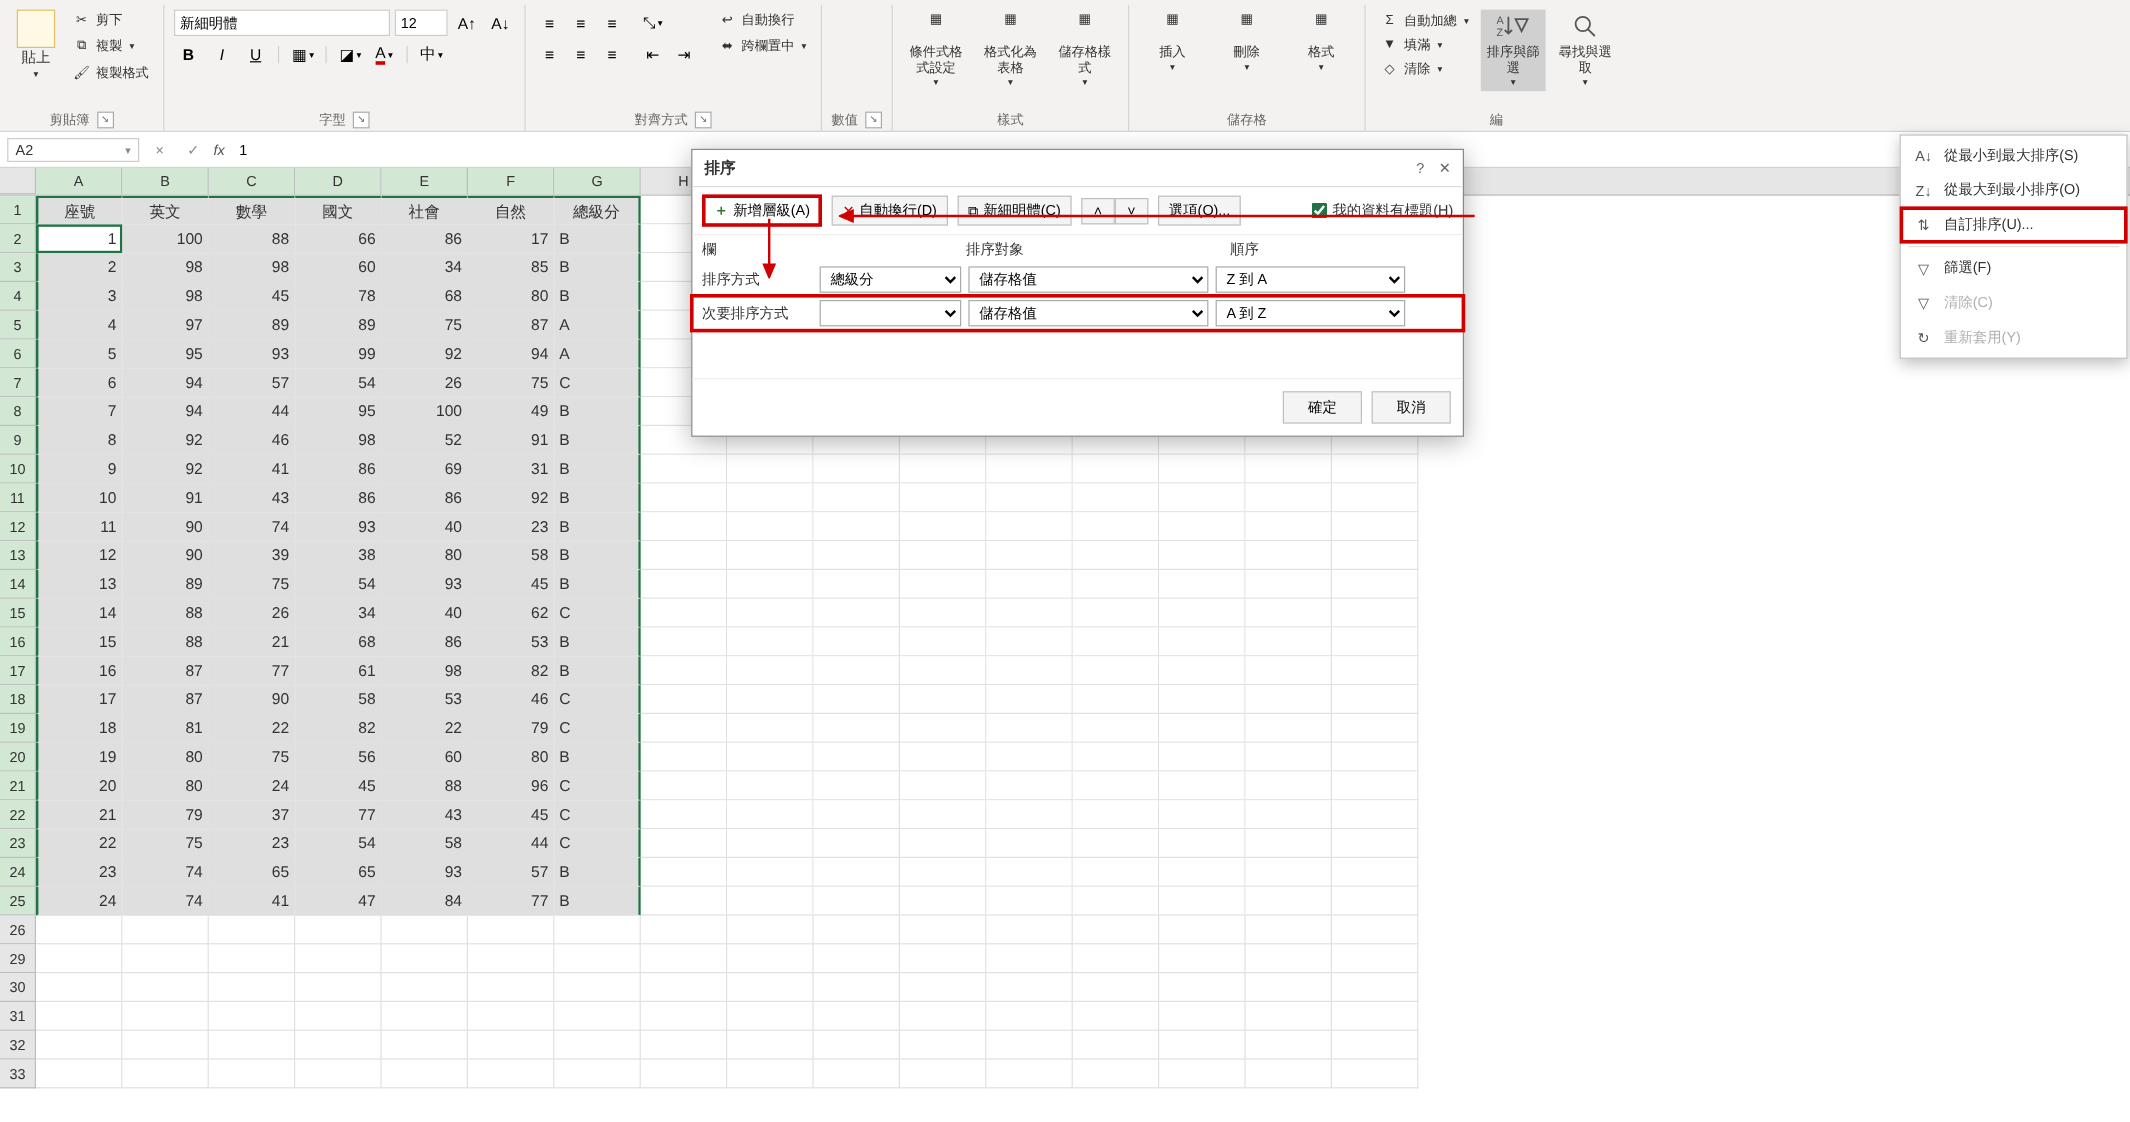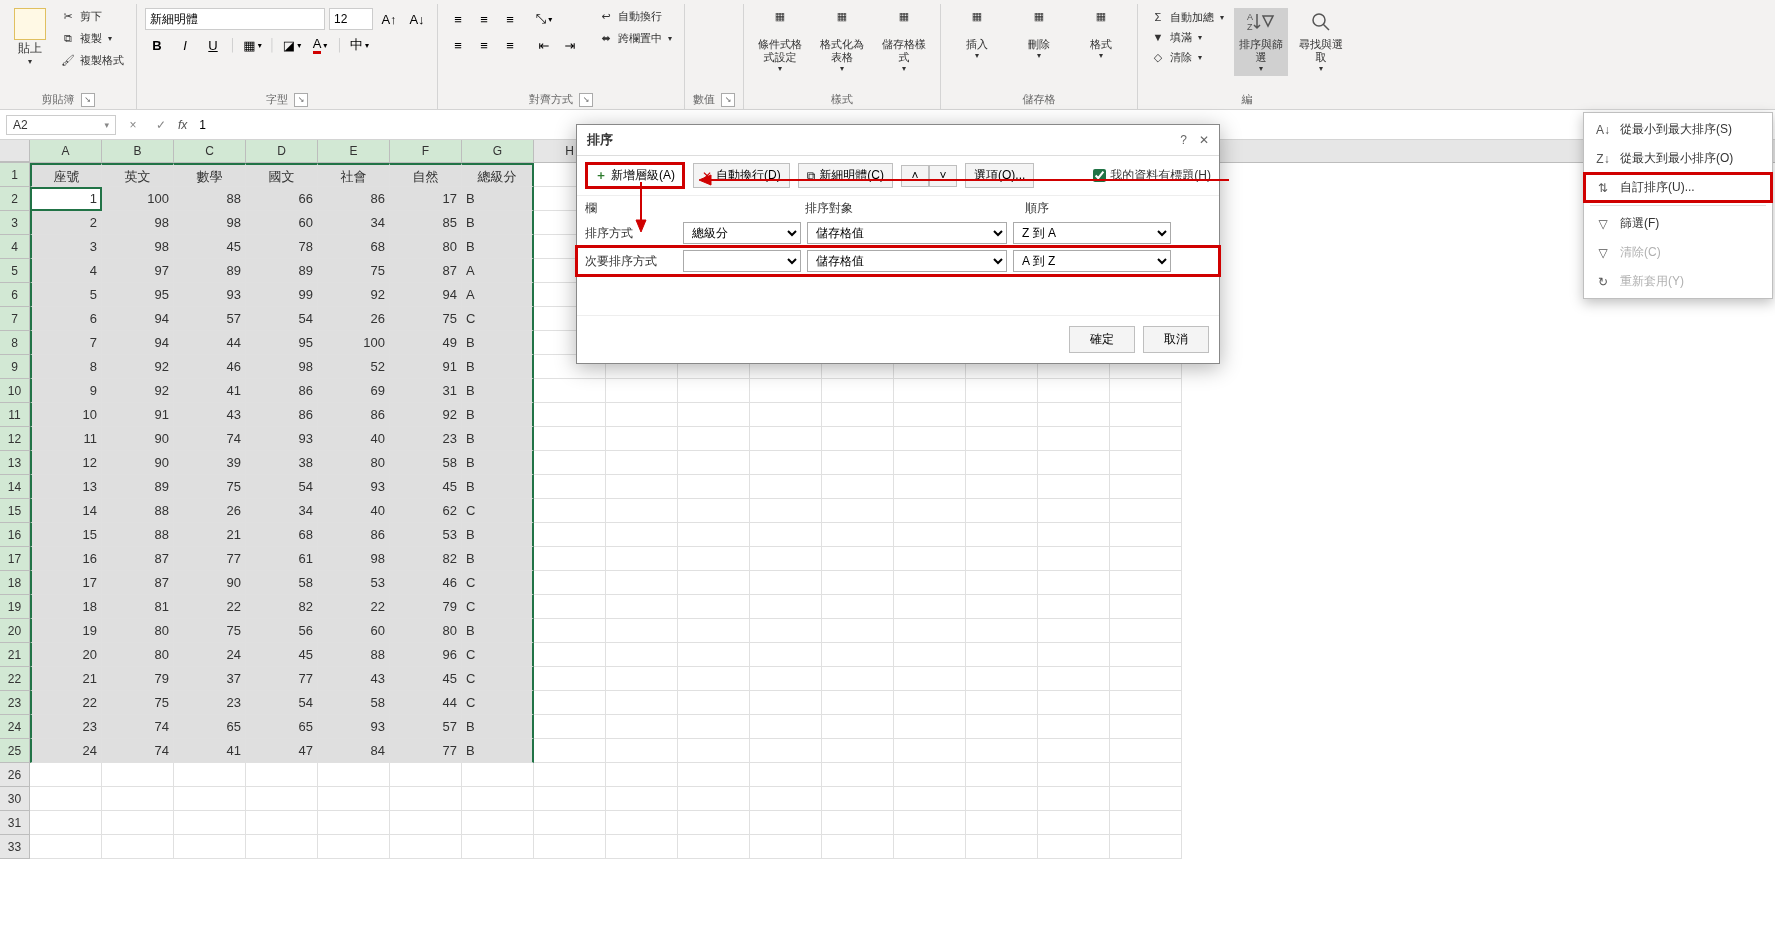--- a/index.html
+++ b/index.html
@@ -859,40 +859,78 @@
         <div class="cell"></div>
         <div class="cell"></div>
         <div class="cell"></div>
         <div class="cell"></div>
         <div class="cell"></div>
         <div class="cell"></div>
         <div class="cell"></div>
         <div class="cell"></div>
       </div>
       <div class="row">
+        <div class="row-h">29</div>
+        <div class="cell"></div>
+        <div class="cell"></div>
+        <div class="cell"></div>
+        <div class="cell"></div>
+        <div class="cell"></div>
+        <div class="cell"></div>
+        <div class="cell"></div>
+        <div class="cell"></div>
+        <div class="cell"></div>
+        <div class="cell"></div>
+        <div class="cell"></div>
+        <div class="cell"></div>
+        <div class="cell"></div>
+        <div class="cell"></div>
+        <div class="cell"></div>
+        <div class="cell"></div>
+      </div>
+      <div class="row">
         <div class="row-h">30</div>
         <div class="cell"></div>
         <div class="cell"></div>
         <div class="cell"></div>
         <div class="cell"></div>
         <div class="cell"></div>
         <div class="cell"></div>
         <div class="cell"></div>
         <div class="cell"></div>
         <div class="cell"></div>
         <div class="cell"></div>
         <div class="cell"></div>
         <div class="cell"></div>
         <div class="cell"></div>
         <div class="cell"></div>
         <div class="cell"></div>
         <div class="cell"></div>
       </div>
       <div class="row">
         <div class="row-h">31</div>
+        <div class="cell"></div>
+        <div class="cell"></div>
+        <div class="cell"></div>
+        <div class="cell"></div>
+        <div class="cell"></div>
+        <div class="cell"></div>
+        <div class="cell"></div>
+        <div class="cell"></div>
+        <div class="cell"></div>
+        <div class="cell"></div>
+        <div class="cell"></div>
+        <div class="cell"></div>
+        <div class="cell"></div>
+        <div class="cell"></div>
+        <div class="cell"></div>
+        <div class="cell"></div>
+      </div>
+      <div class="row">
+        <div class="row-h">32</div>
         <div class="cell"></div>
         <div class="cell"></div>
         <div class="cell"></div>
         <div class="cell"></div>
         <div class="cell"></div>
         <div class="cell"></div>
         <div class="cell"></div>
         <div class="cell"></div>
         <div class="cell"></div>
         <div class="cell"></div>

